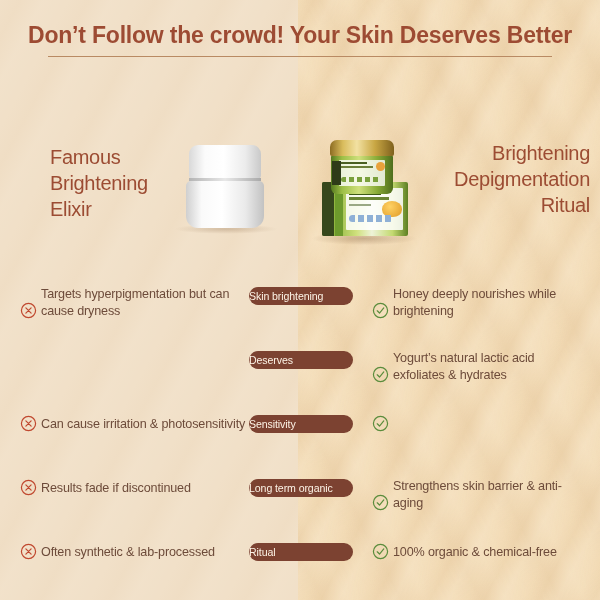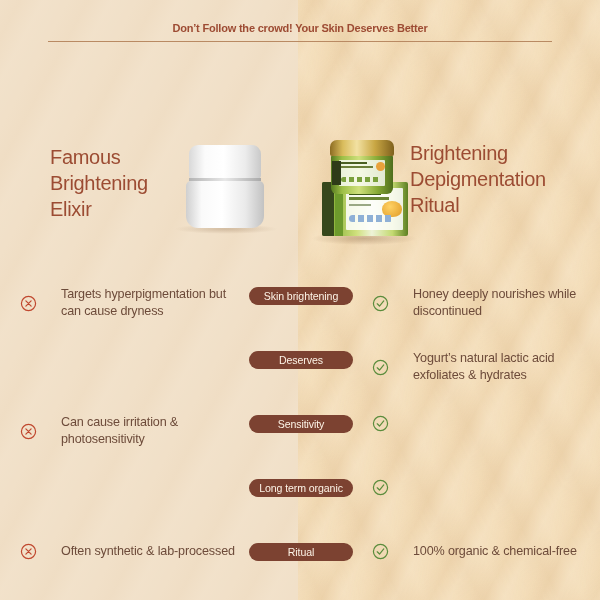--- a/index.html
+++ b/index.html
@@ -79,21 +79,21 @@
 
   
   .header {
     position: absolute;
     left: 0; top: 22px;
     width: 600px;
     text-align: center;
   }
 
   .headline {
-    font-size: 11px;
+    font-size: 23px;
     font-weight: bold;
     color: #9d4b33;
     letter-spacing: -0.2px;
     white-space: nowrap;
   }
 
   .rule {
     width: 504px;
     height: 1px;
     background: #b98a63;
@@ -118,21 +118,21 @@
   }
 
   .prod-title {
     position: absolute;
     font-size: 20px;
     line-height: 26px;
     color: #9c4c33;
     letter-spacing: -0.3px;
   }
   .prod-title.left  { left: 50px;  top: 16px; text-align: left; width: 140px; }
-  .prod-title.right { left: 410px; top: 12px; text-align: left; width: 180px; }
+  .prod-title.right { left: 410px; top: 12px; text-align: right; width: 180px; }
 
   
   .jar-white {
     position: absolute;
     left: 186px; top: 17px;
     width: 78px; height: 86px;
   }
   .jar-white .lid {
     position: absolute;
     left: 3px; top: 0;
@@ -296,22 +296,22 @@
   .row {
     position: relative;
     height: 64px;
   }
   .row.last { height: 50px; padding-left: 32px; }
 
   .side {
     position: absolute;
     top: 8px;
     display: flex;
-    align-items: center;
-    gap: 24px;
+    align-items: flex-end;
+    gap: 4px;
   }
   .side.neg { left: 20px;  width: 226px; }
   .side.pos { left: 372px; width: 214px; }
 
   .ico {
     flex: 0 0 auto;
     width: 17px; height: 17px;
     margin-top: 1px;
   }
 
@@ -326,21 +326,20 @@
     position: absolute;
     left: 249px;
     top: 9px;
     width: 104px;
     height: 18px;
     border-radius: 9px;
     background: #7c4231;
     color: #fdf3e6;
     font-size: 10.6px;
     line-height: 18px;
-    text-align: center;
     letter-spacing: -0.1px;
   }
 </style>
 </head>
 <body>
 
 <div id="stage">
   <div class="bg-left"></div>
   <div class="bg-right"></div>
 </div>
@@ -404,21 +403,21 @@
         <span class="txt">Targets hyperpigmentation but can cause dryness</span>
       </div>
       <div class="badge">Skin brightening</div>
       <div class="side pos">
         <span class="ico">
           <svg viewBox="0 0 24 24" width="17" height="17">
             <circle cx="12" cy="12" r="10" fill="none" stroke="#5a8c3c" stroke-width="1.7"></circle>
             <path d="M7.4 12.4 L10.6 15.6 L16.6 8.4" fill="none" stroke="#5a8c3c" stroke-width="1.7" stroke-linecap="round" stroke-linejoin="round"></path>
           </svg>
         </span>
-        <span class="txt">Honey deeply nourishes while discontinued</span>
+        <span class="txt">Honey deeply nourishes while brightening</span>
       </div>
     </div>
 
     <div class="row">
       <div class="badge">Deserves</div>
       <div class="side pos">
         <span class="ico">
           <svg viewBox="0 0 24 24" width="17" height="17">
             <circle cx="12" cy="12" r="10" fill="none" stroke="#5a8c3c" stroke-width="1.7"></circle>
             <path d="M7.4 12.4 L10.6 15.6 L16.6 8.4" fill="none" stroke="#5a8c3c" stroke-width="1.7" stroke-linecap="round" stroke-linejoin="round"></path>
@@ -443,28 +442,38 @@
         <span class="ico">
           <svg viewBox="0 0 24 24" width="17" height="17">
             <circle cx="12" cy="12" r="10" fill="none" stroke="#5a8c3c" stroke-width="1.7"></circle>
             <path d="M7.4 12.4 L10.6 15.6 L16.6 8.4" fill="none" stroke="#5a8c3c" stroke-width="1.7" stroke-linecap="round" stroke-linejoin="round"></path>
           </svg>
         </span>
       </div>
     </div>
 
     <div class="row">
+      <div class="side neg">
+        <span class="ico">
+          <svg viewBox="0 0 24 24" width="17" height="17">
+            <circle cx="12" cy="12" r="10" fill="none" stroke="#c0482f" stroke-width="1.7"></circle>
+            <path d="M8.3 8.3 L15.7 15.7 M15.7 8.3 L8.3 15.7" stroke="#c0482f" stroke-width="1.7" stroke-linecap="round"></path>
+          </svg>
+        </span>
+        <span class="txt">Results fade if discontinued</span>
+      </div>
       <div class="badge">Long term organic</div>
       <div class="side pos">
         <span class="ico">
           <svg viewBox="0 0 24 24" width="17" height="17">
             <circle cx="12" cy="12" r="10" fill="none" stroke="#5a8c3c" stroke-width="1.7"></circle>
             <path d="M7.4 12.4 L10.6 15.6 L16.6 8.4" fill="none" stroke="#5a8c3c" stroke-width="1.7" stroke-linecap="round" stroke-linejoin="round"></path>
           </svg>
         </span>
+        <span class="txt">Strengthens skin barrier &amp; anti-aging</span>
       </div>
     </div>
 
     <div class="row last">
       <div class="side neg">
         <span class="ico">
           <svg viewBox="0 0 24 24" width="17" height="17">
             <circle cx="12" cy="12" r="10" fill="none" stroke="#c0482f" stroke-width="1.7"></circle>
             <path d="M8.3 8.3 L15.7 15.7 M15.7 8.3 L8.3 15.7" stroke="#c0482f" stroke-width="1.7" stroke-linecap="round"></path>
           </svg>

